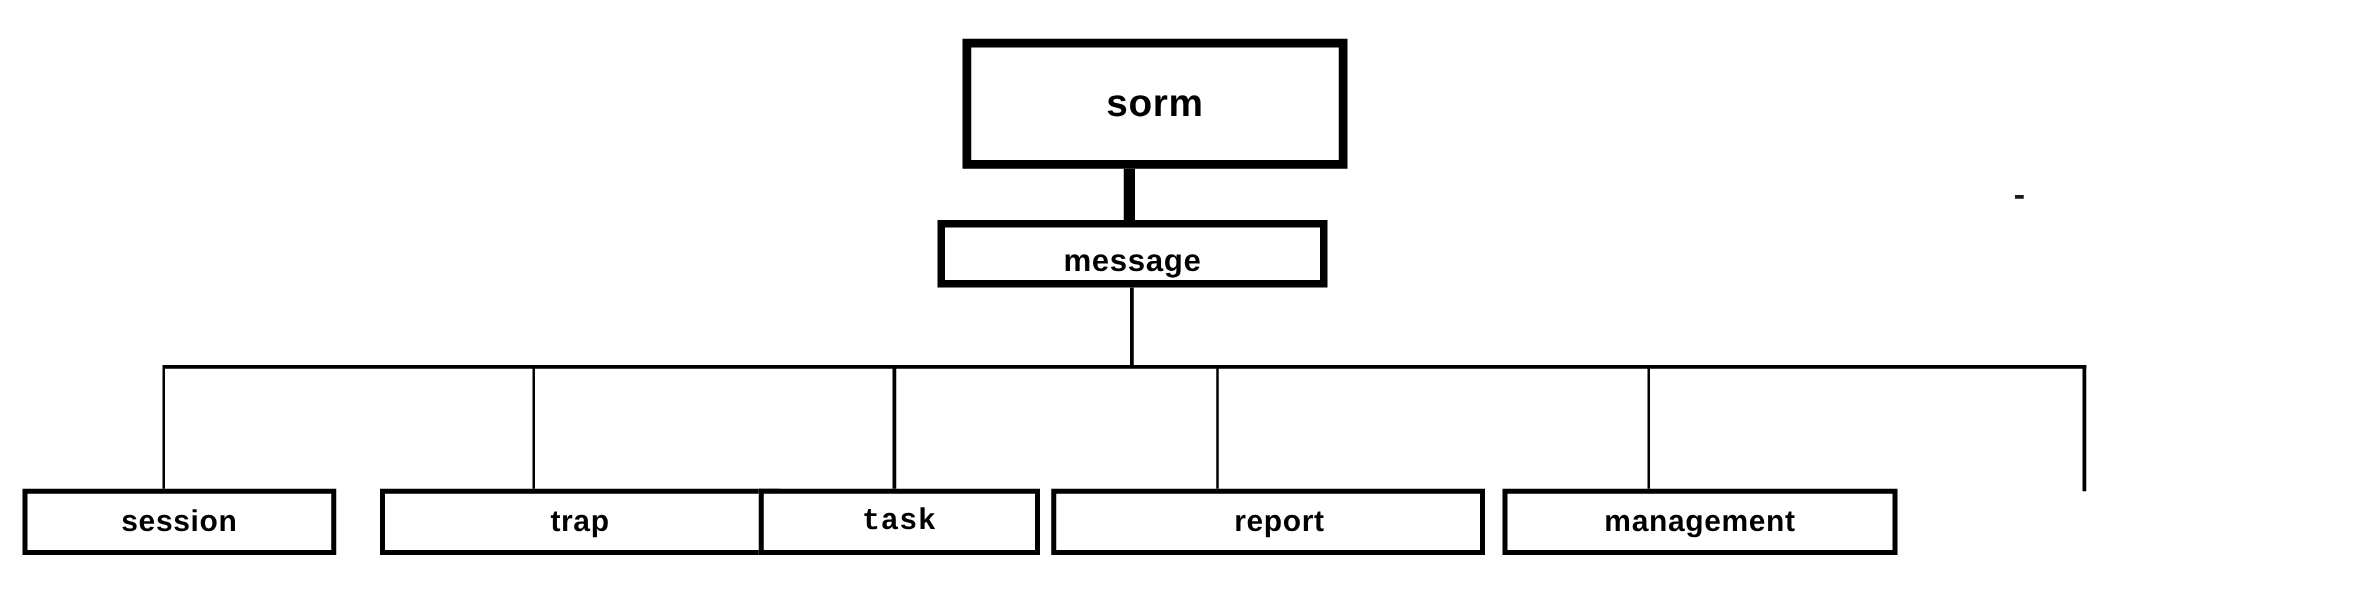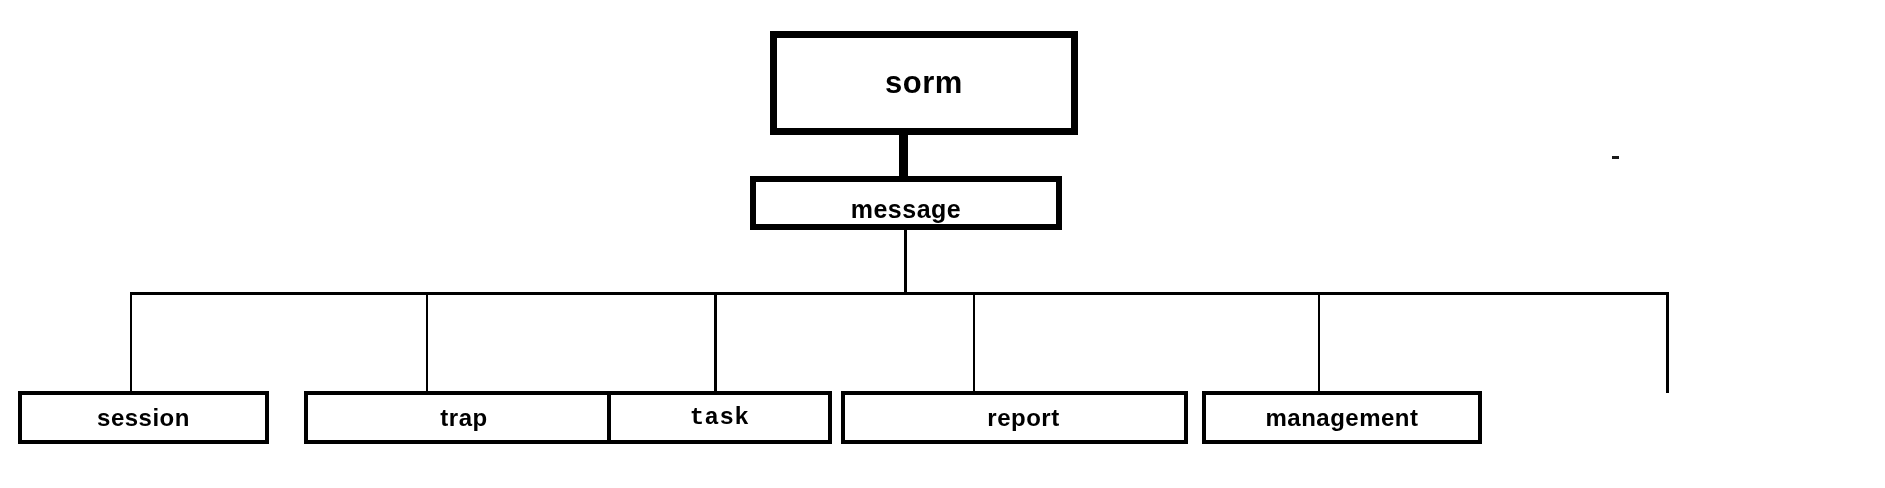--- a/index.html
+++ b/index.html
@@ -97,20 +97,20 @@
   </div>
 
   <div class="node leaf" style="left:607px; width:225px;font-family:Liberation Mono, monospace;">
     <span>task</span>
   </div>
 
   <div class="node leaf" style="left:841px; width:347px;padding-left:18px;">
     <span>report</span>
   </div>
 
-  <div class="node leaf" style="left:1202px; width:280px;">
+  <div class="node leaf" style="left:1202px; width:316px;">
     <span>management</span>
   </div>
 
 
   <div class="speck"></div>
 
 </div>
 
 </body></html>

